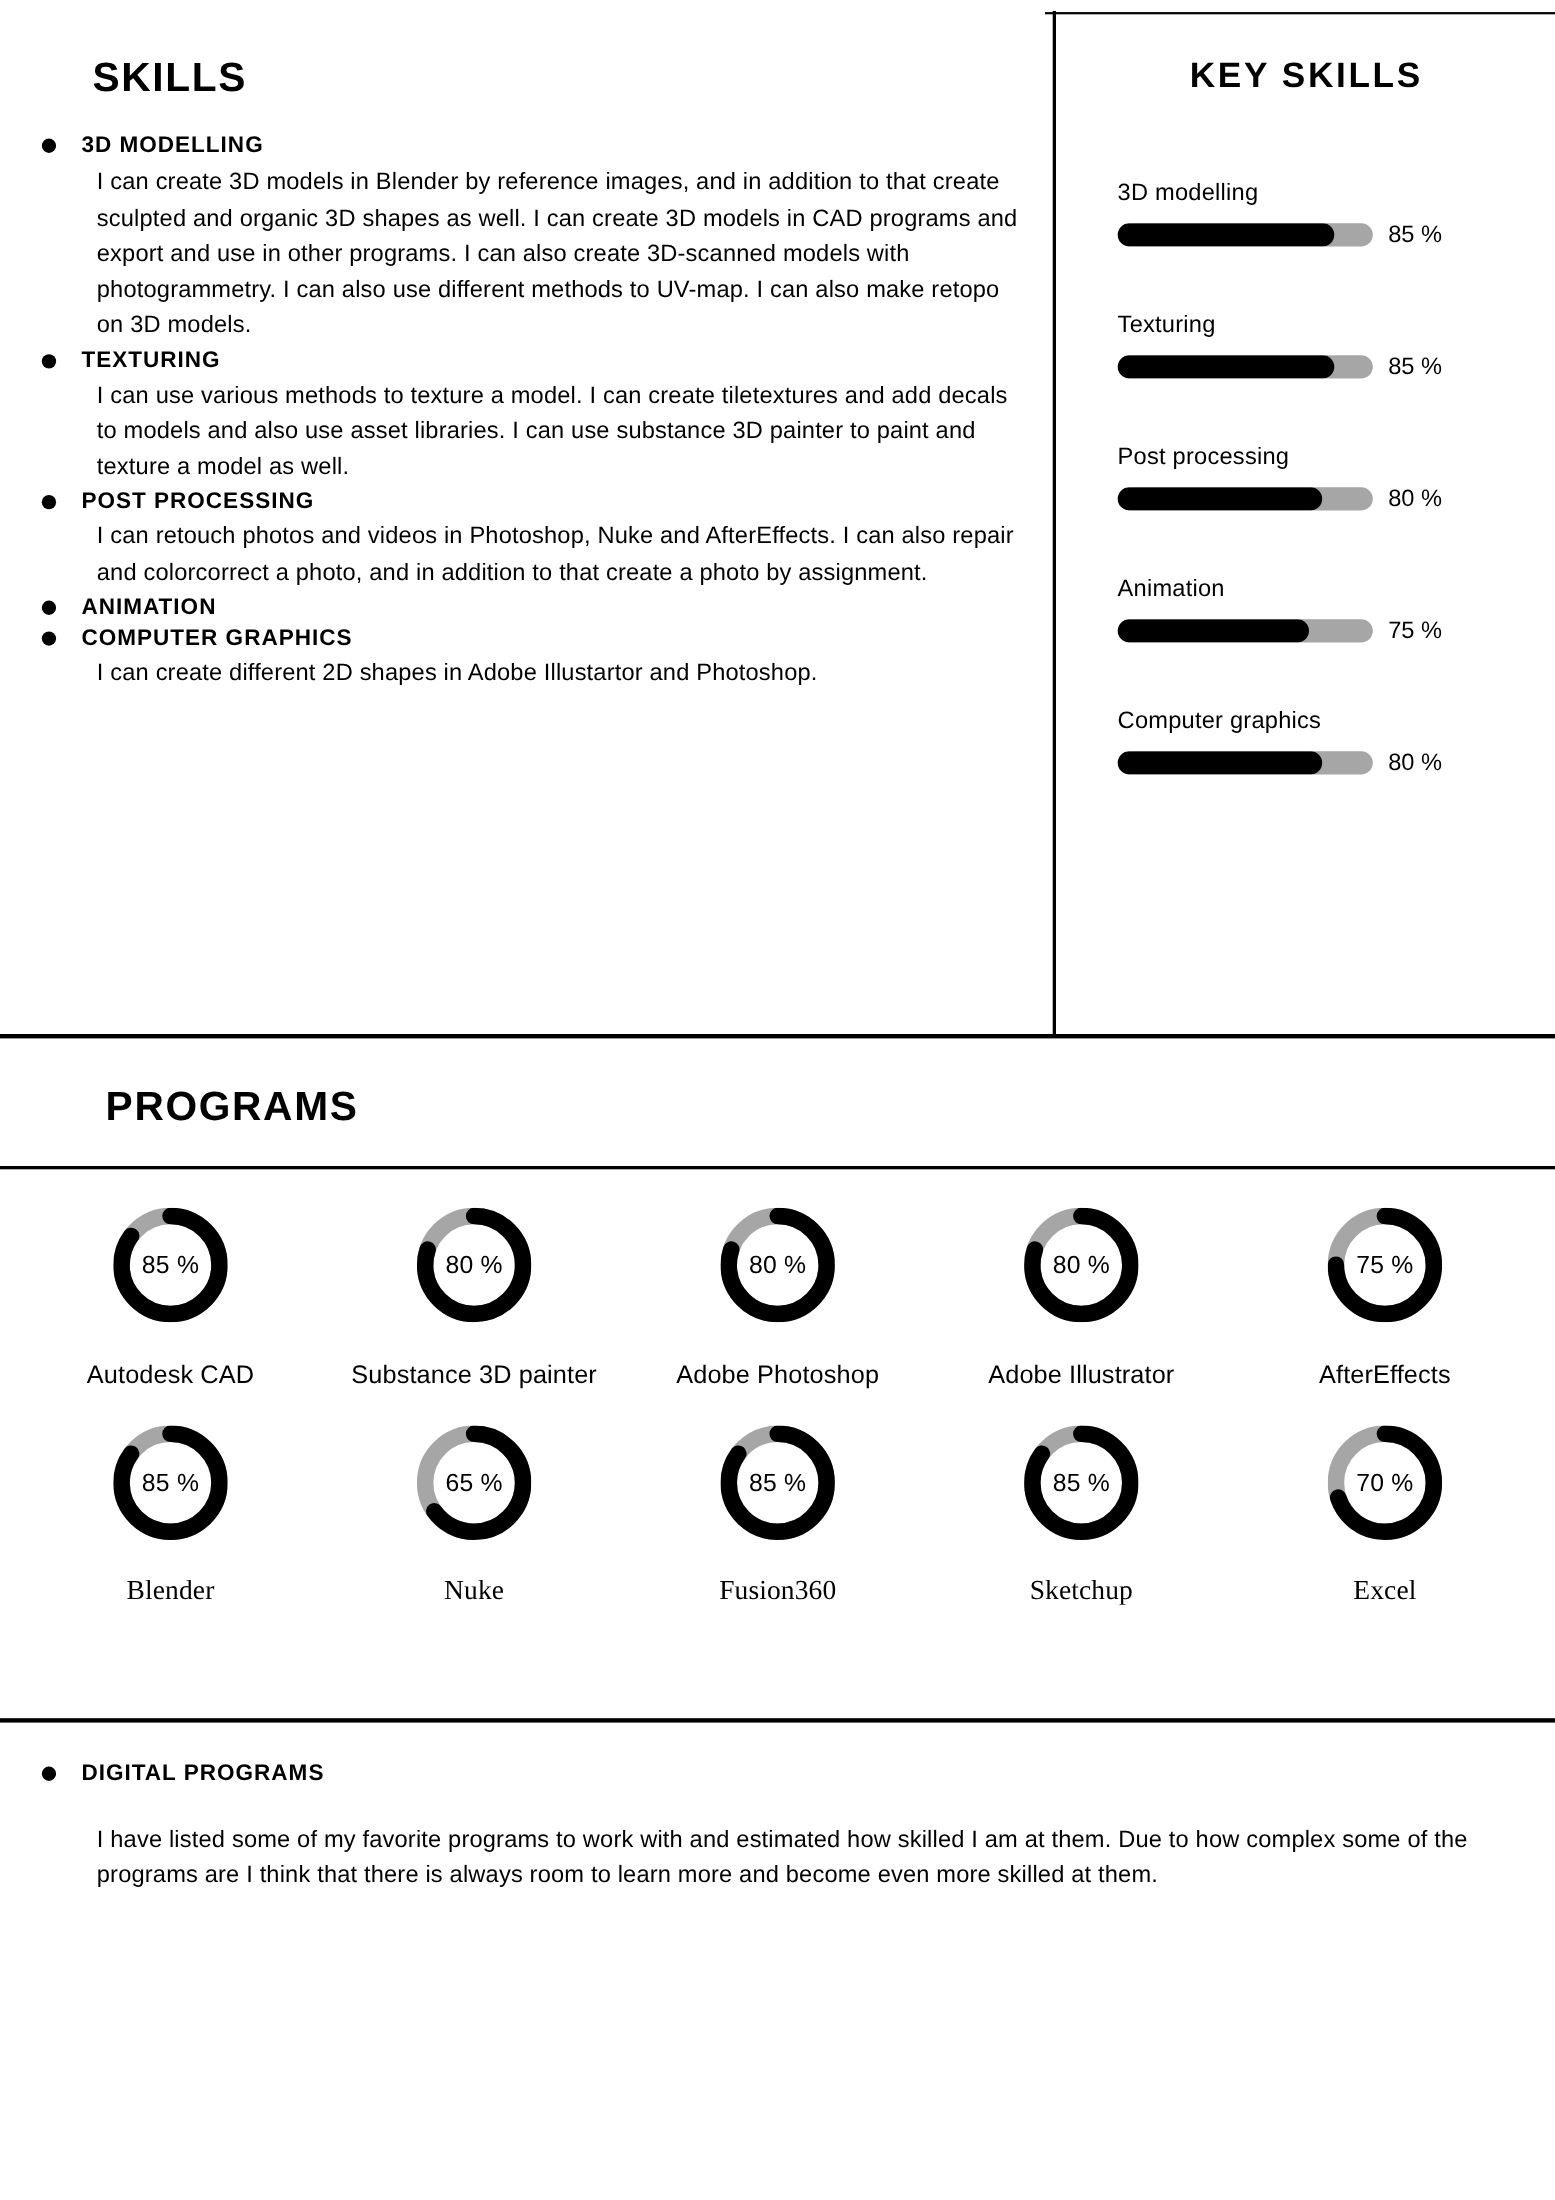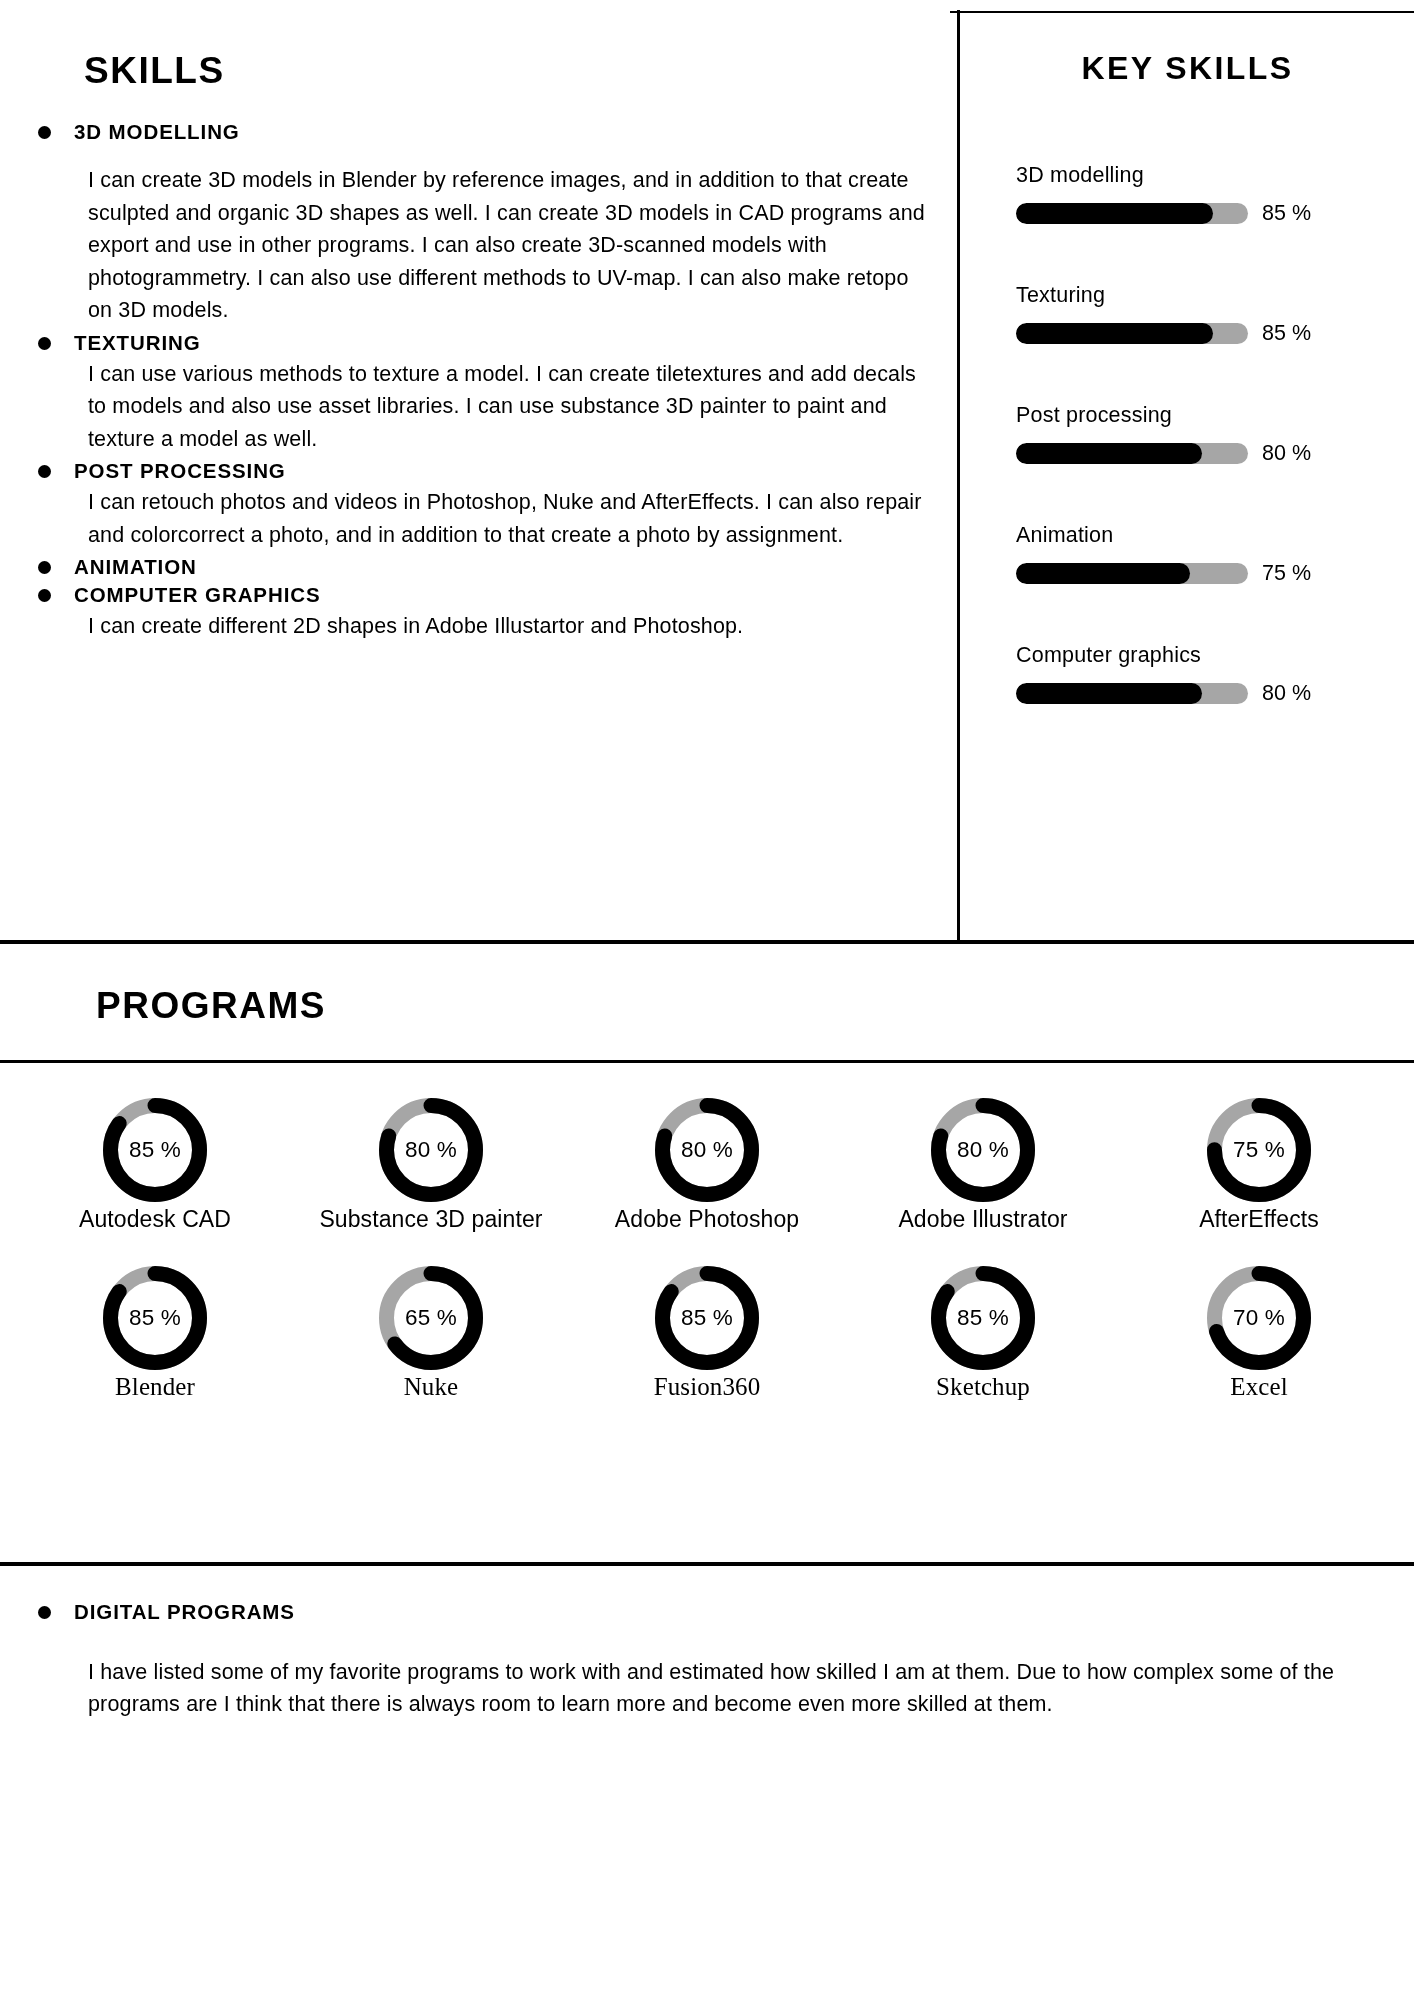--- a/index.html
+++ b/index.html
@@ -82,21 +82,21 @@
   .skill-name {
     font-family: "Liberation Sans Narrow", "Liberation Sans", sans-serif;
     font-weight: bold;
     font-size: 20.5px;
     letter-spacing: 0.9px;
     line-height: 24px;
     text-transform: uppercase;
   }
   .skill-desc {
     margin-left: 50px;
-    margin-top: 20px;
+    margin-top: 5px;
     font-family: "Liberation Sans Narrow", "Liberation Sans", sans-serif;
     font-size: 21.5px;
     line-height: 32.5px;
     letter-spacing: 0.15px;
     max-width: 840px;
   }
   .skill-item.tight .skill-desc { margin-top: 3px; }
 
   
   #key-skills-col {
@@ -207,21 +207,21 @@
     left: 0; top: 0;
     width: 104px; height: 104px;
     display: flex;
     align-items: center;
     justify-content: center;
     font-family: "Liberation Sans", sans-serif;
     font-size: 22.5px;
     letter-spacing: 0.2px;
   }
   .prog-label {
-    margin-top: 2px;
+    margin-top: 32px;
     font-family: "Liberation Sans", sans-serif;
     font-size: 23px;
     line-height: 30px;
     letter-spacing: 0.1px;
   }
   .prog-row.row2 { margin-top: 32px; }
   .prog-row.row2 .prog-label {
     font-family: Liberation Serif, serif;
     font-size: 25px;
   }

